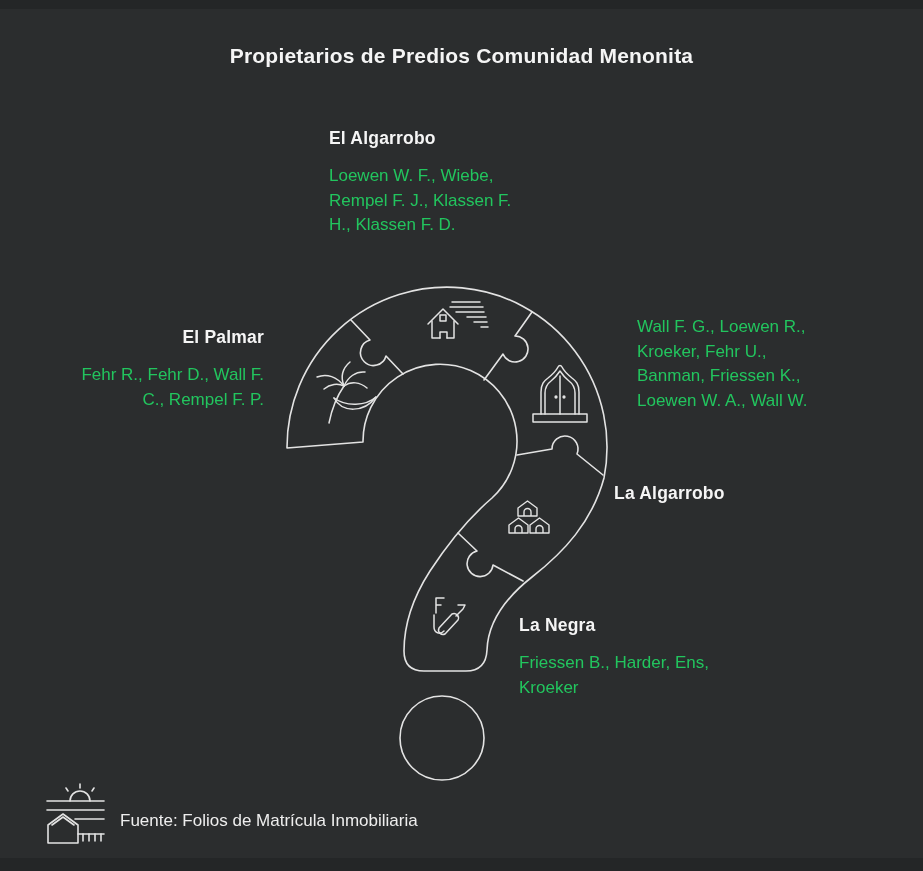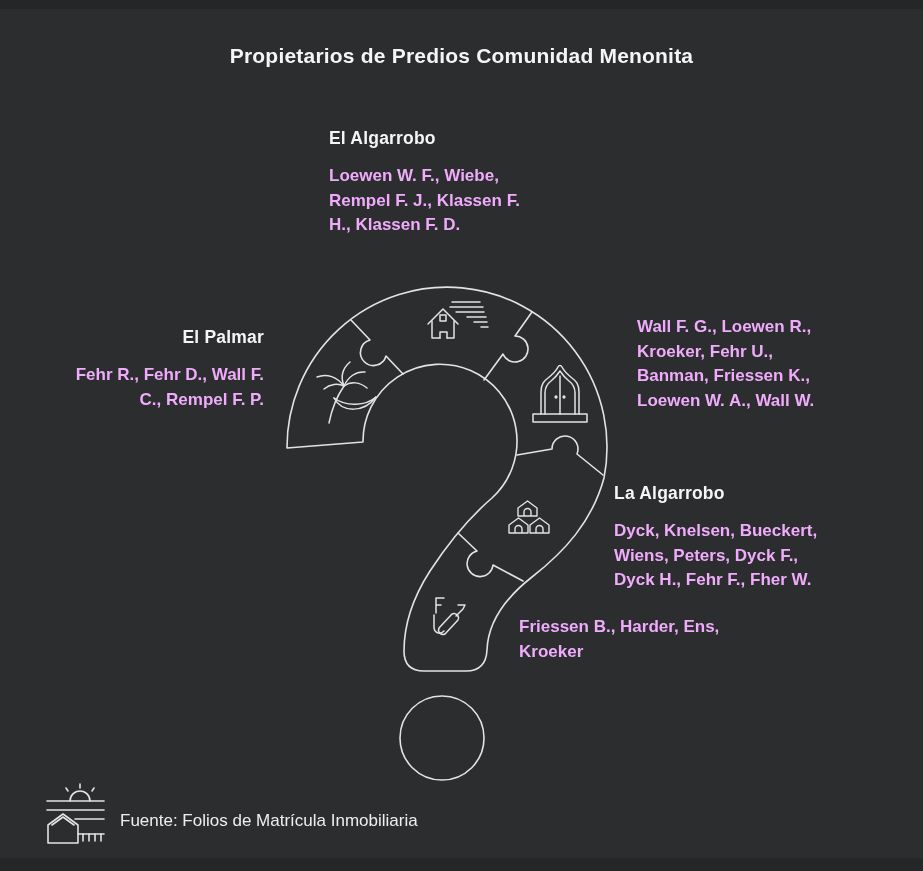--- a/index.html
+++ b/index.html
@@ -18,22 +18,22 @@
     position:absolute;left:0;right:0;top:44px;
     text-align:center;font-size:21px;font-weight:700;
     letter-spacing:.2px;color:#f5f5f5;
   }
   .section{position:absolute;}
   .section h3{
     margin:0 0 15px 0;font-size:17.5px;font-weight:700;color:#f5f5f5;
     letter-spacing:.2px;
   }
   .section p{
-    margin:0;font-size:17px;line-height:24.5px;font-weight:700;
-    color:#f0abfc;white-space:pre-line;
+    margin:0;font-size:17px;line-height:24.5px;font-weight:400;
+    color:#22c55e;white-space:pre-line;
   }
   .sec-algarrobo{left:329px;top:128px;width:280px;text-align:left;}
   .sec-palmar{left:42px;top:327px;width:222px;text-align:right;}
   .sec-rincon{left:637px;top:315px;width:245px;text-align:left;}
   .sec-chaparrera{left:614px;top:483px;width:262px;text-align:left;}
   .sec-negra{left:519px;top:615px;width:245px;text-align:left;}
   .footer-text{
     position:absolute;left:120px;top:811px;
     font-size:17px;color:#eeeeee;
   }
@@ -141,25 +141,23 @@
 
   <div class="section sec-rincon">
     <p>Wall F. G., Loewen R.,
 Kroeker, Fehr U.,
 Banman, Friessen K.,
 Loewen W. A., Wall W.</p>
   </div>
 
   <div class="section sec-chaparrera">
     <h3>La Algarrobo</h3>
-    <p>Dyck, Knelsen, Bueckert,
-Wiens, Peters, Dyck F.,
-Dyck H., Fehr F., Fher W.</p>
   </div>
 
   <div class="section sec-negra">
+    <h3>La Negra</h3>
     <p>Friessen B., Harder, Ens,
 Kroeker</p>
   </div>
 
   <div class="footer-text">Fuente: Folios de Matrícula Inmobiliaria</div>
 
 </div>
 
 </body></html>

